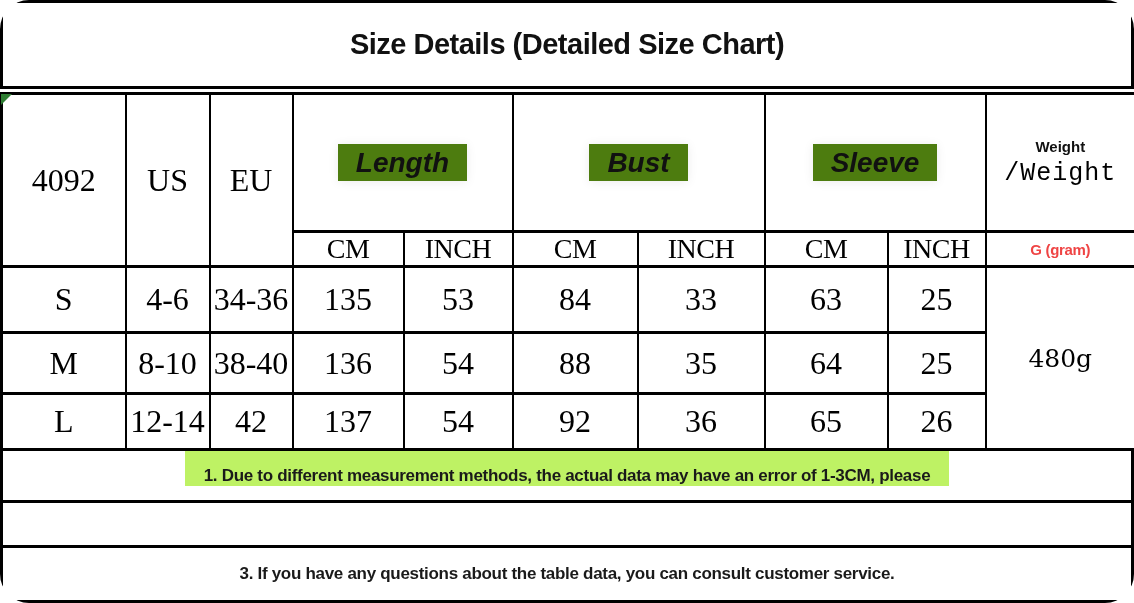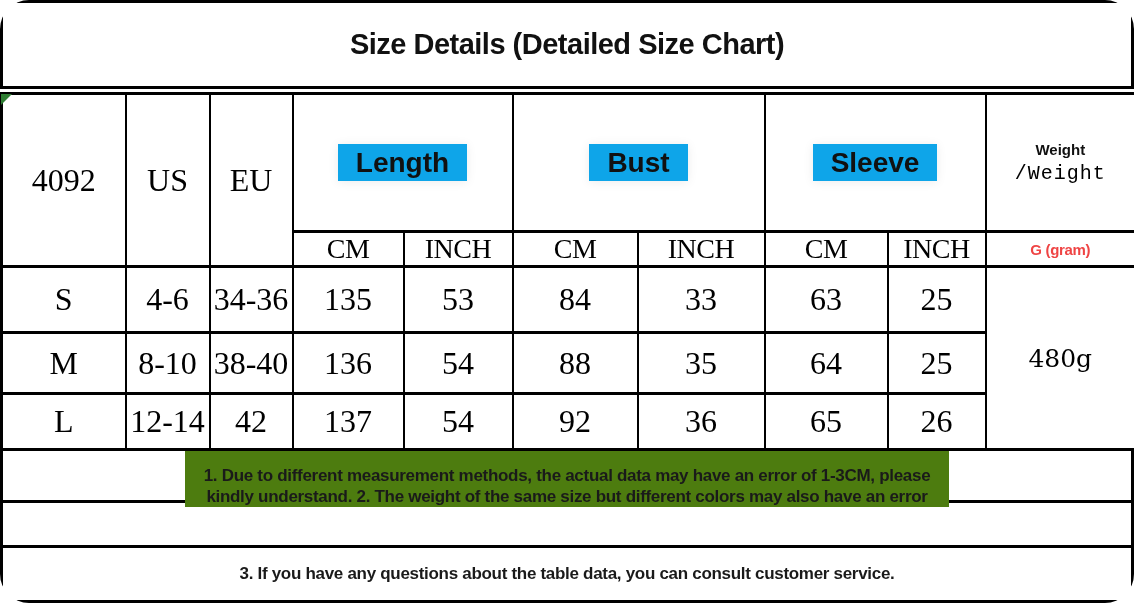--- a/index.html
+++ b/index.html
@@ -81,33 +81,34 @@
     font-family: Liberation Serif, serif;
     font-size: 28px;
     letter-spacing: -0.5px;
   }
   .big-label {
     font-size: 28px;
     font-weight: bold;
     color: #111111;
   }
   .big-label .hl {
-    background: #0ea5e9;
+    background: #4d7c0f;
     box-shadow: 0 1px 10px rgba(0,0,0,0.08);
     padding: 3px 18px;
+    font-style: italic;
   }
   .weight-head .w1 {
     font-size: 15px;
     font-weight: bold;
     color: #111111;
     margin-bottom: 4px;
   }
   .weight-head .w2 {
     font-family: "Liberation Mono", monospace;
-    font-size: 20px;
+    font-size: 25px;
     letter-spacing: 1px;
   }
   .gram-cell {
     font-size: 15px;
     font-weight: bold;
     letter-spacing: -0.3px;
     color: #ef4444;
   }
   .weight-value {
     font-family: "DejaVu Serif", serif;
@@ -130,21 +131,21 @@
     height: 3px;
     background: #000000;
     z-index: 0;
   }
   .note-text-main {
     position: relative;
     z-index: 1;
     width: 764px;
     margin: 0 auto;
     padding-top: 14px;
-    background: #4d7c0f;
+    background: #bef264;
     text-align: center;
   }
   .note-line {
     display: block;
     white-space: nowrap;
     font-size: 17px;
     font-weight: bold;
     line-height: 21px;
     letter-spacing: -0.3px;
     color: #1a1a1a;
@@ -247,21 +248,20 @@
         <td class="serif">26</td>
       </tr>
     </tbody>
       </table>
   </div>
 
   <div class="notes-block">
     <div class="note-divider"></div>
     <div class="note-text-main">
       <span class="note-line">1. Due to different measurement methods, the actual data may have an error of 1-3CM, please</span>
-      <span class="note-line">kindly understand. 2. The weight of the same size but different colors may also have an error</span>
     </div>
   </div>
 
   <div class="note3-block">
     <p>3. If you have any questions about the table data, you can consult customer service.</p>
   </div>
 
 </div>
 
 </body></html>

